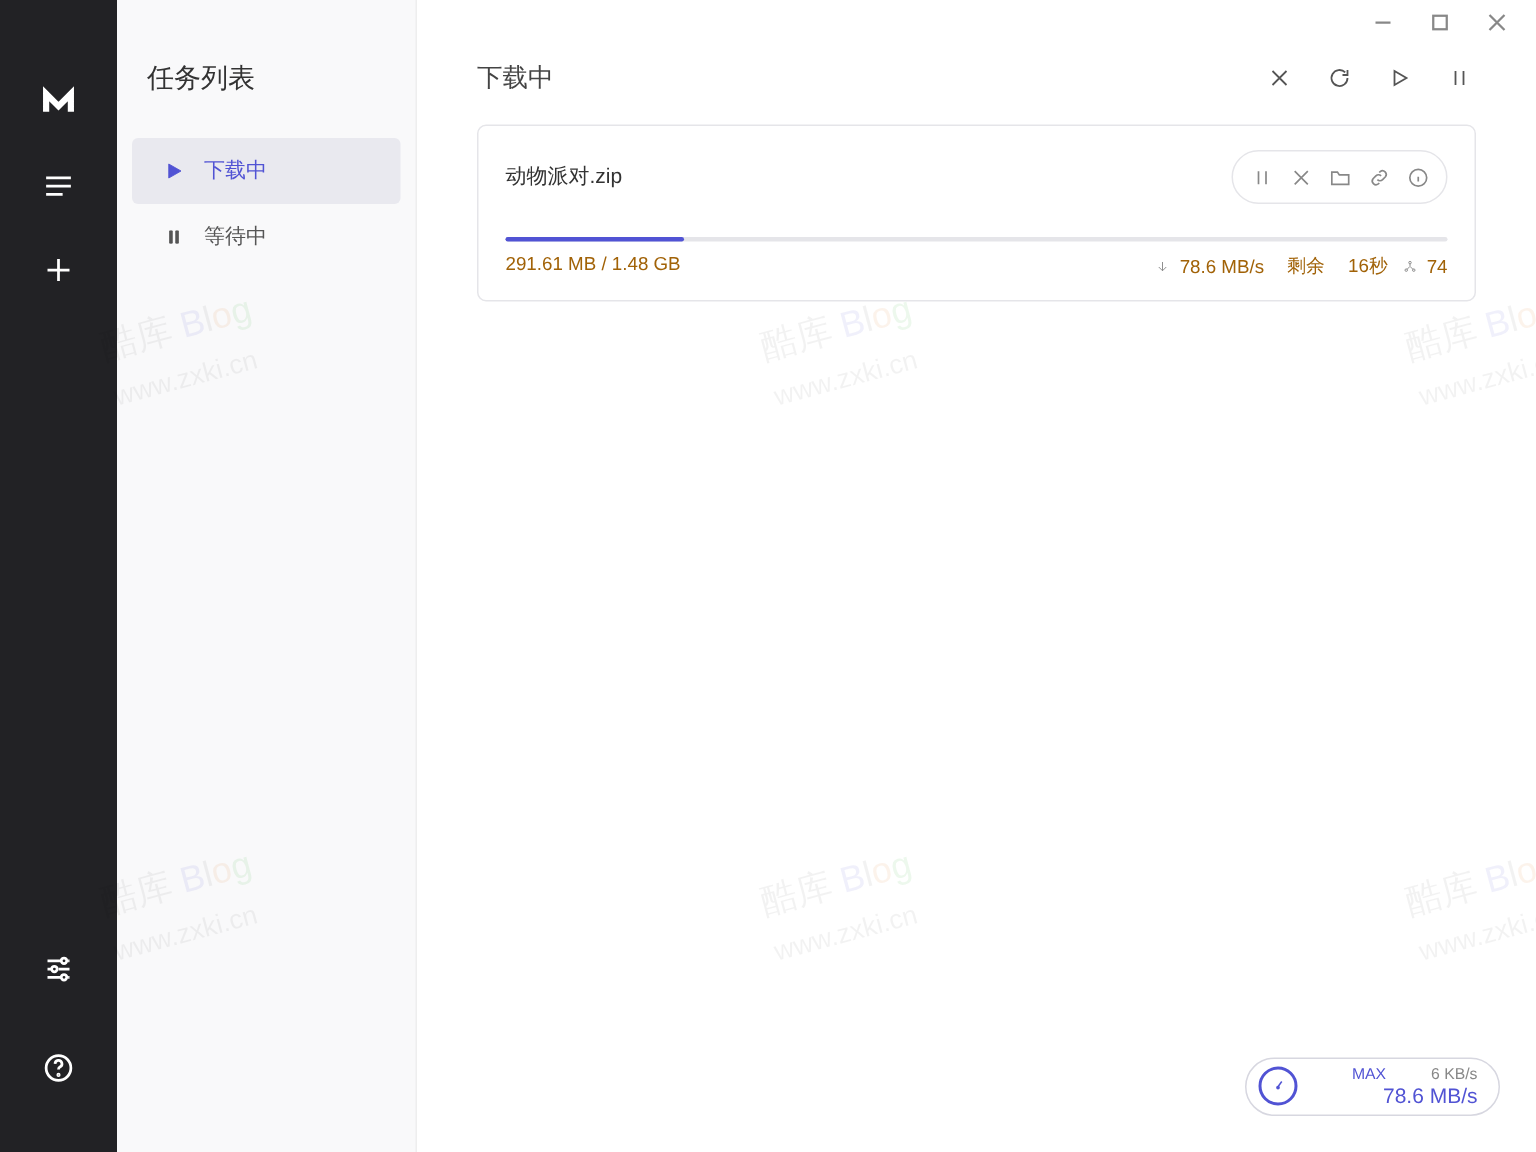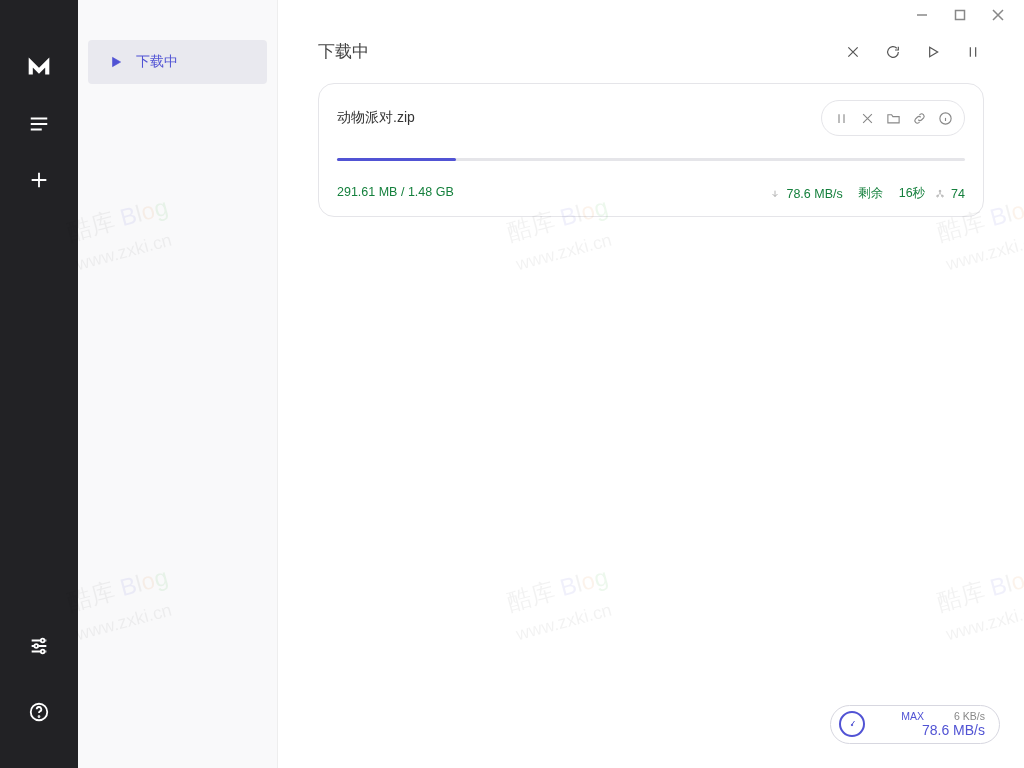--- a/index.html
+++ b/index.html
@@ -72,21 +72,21 @@
       padding: 10px 40px 20px 40px;
     }
     .main-title { font-size:17px; color:#444; font-weight:500;}
     .main-toolbar { display:flex; gap:18px; }
     .tb-btn { width:22px; height:22px; display:flex; align-items:center; justify-content:center; cursor:pointer;}
     .tb-btn svg { width:16px; height:16px; stroke:#555; fill:none; stroke-width:1.8;}
 
     .content { padding: 0 40px; }
     .task-card {
       border: 1px solid #e5e5e9;
-      border-radius: 16px;
+      border-radius: 6px;
       padding: 16px 18px 14px 18px;
       position:relative;
     }
     .task-row1 { display:flex; align-items:center; justify-content:space-between; }
     .task-name { font-size:14px; color:#333; }
     .task-actions {
       display:flex; align-items:center;
       border:1px solid #e5e5e9; border-radius:18px;
       padding: 4px 6px;
     }
@@ -94,21 +94,21 @@
     .ta-btn svg { width:15px; height:15px; stroke:#888; fill:none; stroke-width:1.8;}
     .progress-track {
       margin-top: 22px;
       height: 3px; background:#e5e5e9; border-radius:2px;
       position:relative;
     }
     .progress-fill {
       position:absolute; left:0; top:0; bottom:0;
       background:#5153d4; border-radius:2px;
     }
-    .task-row2 { display:flex; justify-content:space-between; margin-top:24px; font-size:12.5px; color:#15803d;text-align:right;}
+    .task-row2 { display:flex; justify-content:space-between; margin-top:8px; font-size:12.5px; color:#a16207;text-align:right;}
     .task-stats { display:flex; align-items:center; gap:6px;}
     .task-stats svg { width:10px; height:10px; stroke:#888; fill:none; stroke-width:1.5;}
 
     
     .speed-badge {
       position:absolute; right:24px; bottom:24px;
       border:1px solid #d7d7e0; border-radius:22px;
       padding: 4px 14px 4px 8px;
       display:flex; align-items:center; gap:8px;
       font-size:12px;
@@ -171,27 +171,36 @@
       <svg viewBox="0 0 24 24">
           <circle cx="12" cy="12" r="9"></circle>
           <path d="M9.5 9a2.5 2.5 0 1 1 3.5 2.3c-.8.4-1 1-1 1.7"></path>
           <circle cx="12" cy="17" r="0.5" fill="#fff"></circle>
         </svg>
     </div>
   </div>
 </div>
 
 <div class="sidebar">
+  <div class="sidebar-title">任务列表</div>
   <div class="sidebar-item active">
     <span class="s-icon">
       <svg viewBox="0 0 24 24">
           <path d="M6 4l14 8L6 20z"></path>
         </svg>
     </span>
     <span>下载中</span>
+  </div>
+  <div class="sidebar-item">
+    <span class="s-icon">
+      <svg viewBox="0 0 24 24">
+          <path d="M7 5h3v14H7zM14 5h3v14h-3z"></path>
+        </svg>
+    </span>
+    <span>等待中</span>
   </div>
 </div>
 
 <div class="main">
   <div class="titlebar">
     <div class="win-btn">
         <svg viewBox="0 0 12 12">
           <path d="M1 6h10"></path>
         </svg>
       </div>

